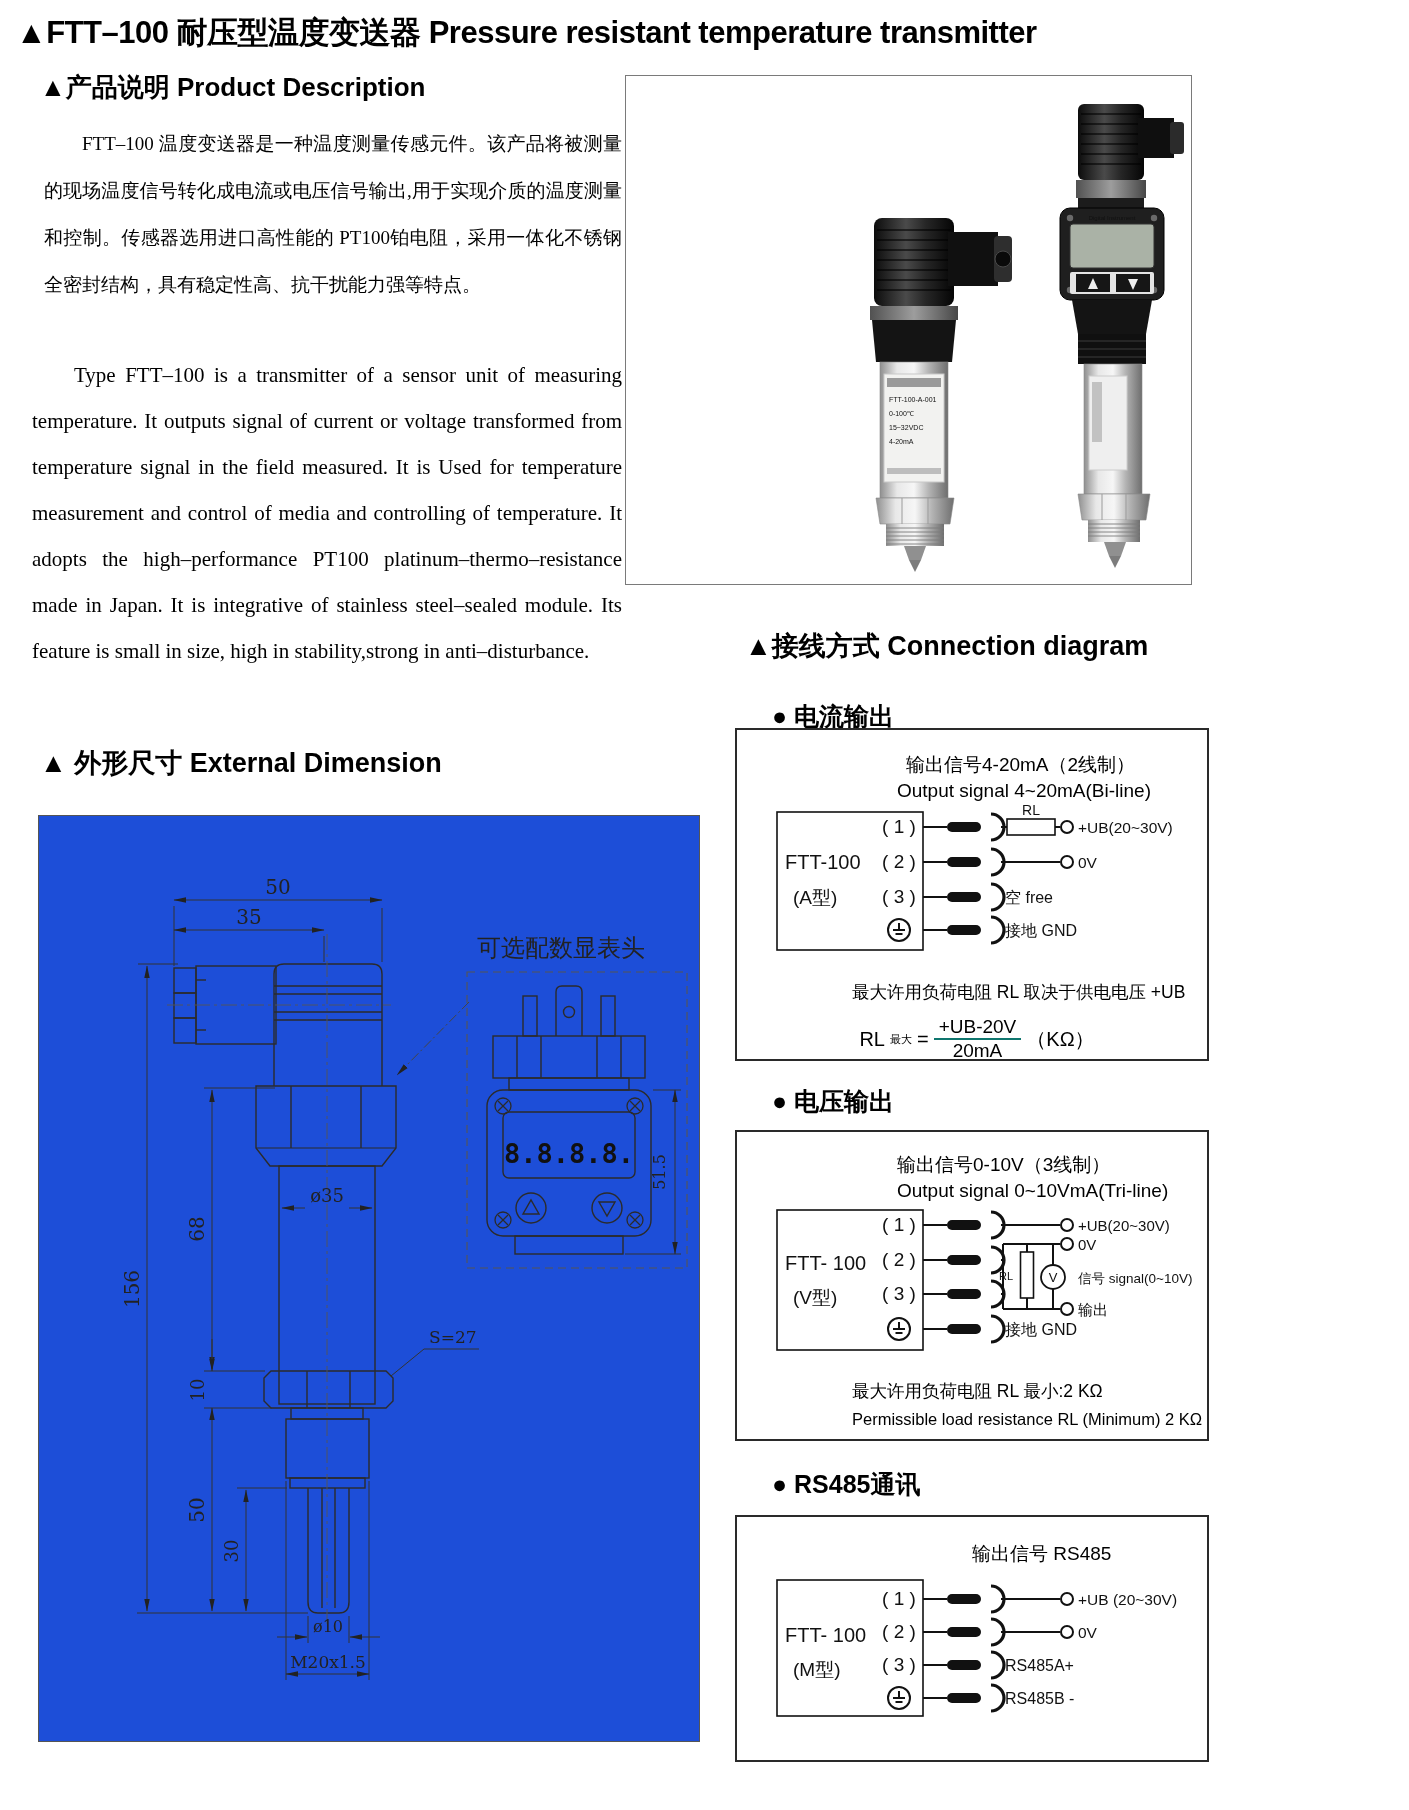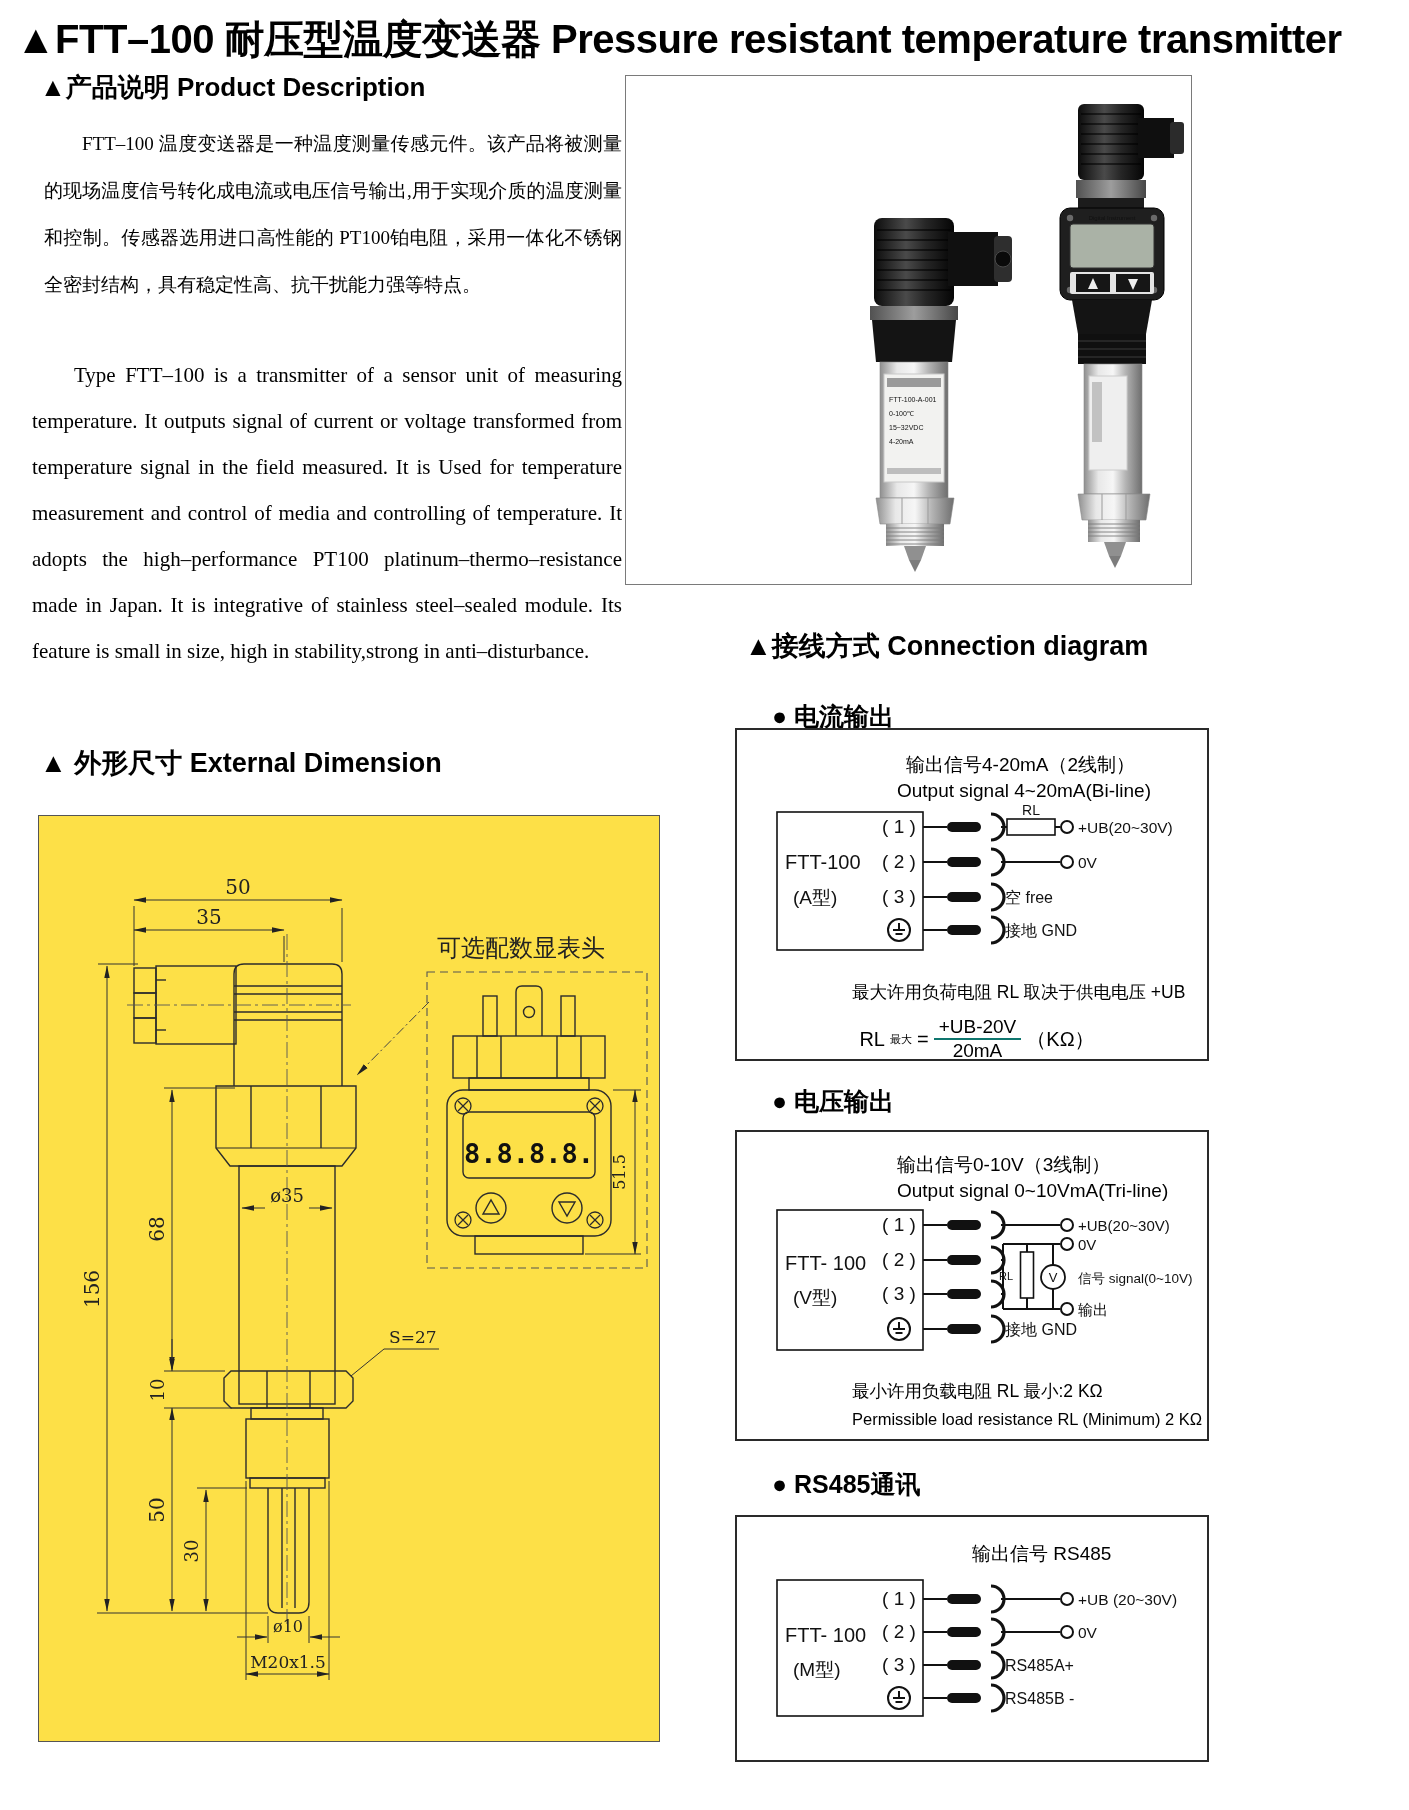--- a/index.html
+++ b/index.html
@@ -1,24 +1,24 @@
 <!DOCTYPE html>
 <html><head>
 <meta charset="utf-8">
 <style>
   html,body{margin:0;padding:0;background:#fff;}
   body{width:1409px;height:1810px;position:relative;font-family:"Liberation Sans",sans-serif;color:#000;overflow:hidden;}
   .abs{position:absolute;}
-  .page-title{left:16px;top:12px;font-size:40px;font-weight:bold;letter-spacing:-0.5px;white-space:nowrap;}
+  .page-title{left:16px;top:12px;font-size:31px;font-weight:bold;letter-spacing:-0.5px;white-space:nowrap;}
   .sec-h{font-weight:bold;font-size:26px;white-space:nowrap;}
   .para{font-family:"Liberation Serif","DejaVu Serif",serif;text-align:justify;}
   .para-cn{left:32px;top:120px;width:578px;font-size:19px;line-height:47px;text-indent:2em;margin-left:12px;}
   .para-en{left:32px;top:352px;width:590px;font-size:21px;line-height:46px;text-indent:2em;}
   .photo-box{left:625px;top:75px;width:565px;height:508px;border:1px solid #7a7a7a;background:#fff;}
-  .draw-box{left:38px;top:815px;width:620px;height:925px;border:1px solid #555;background:#fde047;}
+  .draw-box{left:38px;top:815px;width:620px;height:925px;border:1px solid #555;background:#1d4ed8;padding-left:40px;}
   .conn-h{left:745px;top:628px;font-size:27px;font-weight:bold;white-space:nowrap;}
   .bullet{font-size:25px;font-weight:bold;white-space:nowrap;}
   .wire-box{left:735px;width:470px;border:2px solid #2a2a2a;background:#fff;}
   .sig{font-size:19px;line-height:26px;white-space:nowrap;}
   .notes{font-size:17.5px;line-height:28px;white-space:nowrap;}
   .formula{display:flex;align-items:center;justify-content:center;font-size:20px;gap:5px;}
   .formula sub{font-size:11px;}
   .frac{display:inline-flex;flex-direction:column;text-align:center;font-size:19px;line-height:22px;}
   .frac .num{border-bottom:2px solid #0f766e;padding:0 5px;}
   svg{overflow:visible;display:block;}
@@ -410,21 +410,21 @@
     <text x="316" y="78" font-size="13" text-anchor="middle">V</text>
     <circle cx="330" cy="21" r="6" fill="#fff" stroke="#111" stroke-width="2"></circle>
     <circle cx="330" cy="40" r="6" fill="#fff" stroke="#111" stroke-width="2"></circle>
     <circle cx="330" cy="105" r="6" fill="#fff" stroke="#111" stroke-width="2"></circle>
     <text x="341" y="27" font-size="15">+UB(20~30V)</text>
     <text x="341" y="46" font-size="15">0V</text>
     <text x="341" y="79" font-size="13.5">信号 signal(0~10V)</text>
     <text x="341" y="111" font-size="15">输出</text>
     <text x="268" y="131" font-size="16">接地 GND</text>
   </svg>
-  <div class="abs notes" style="left:115px;top:245px;">最小许用负载电阻 RL 最小:2 KΩ</div>
+  <div class="abs notes" style="left:115px;top:245px;">最大许用负荷电阻 RL 最小:2 KΩ</div>
   <div class="abs notes" style="left:115px;top:273px;font-size:16.5px;">Permissible load resistance RL (Minimum) 2 KΩ</div>
 </div>
 
 <div class="abs bullet" style="left:772px;top:1468px;">● RS485通讯</div>
 
 <div class="abs wire-box" style="top:1515px;height:243px;">
   <div class="abs sig" style="left:235px;top:24px;">输出信号 RS485</div>
   <svg class="abs" style="left:0;top:55px;" width="470" height="160" viewBox="0 0 470 160">
     <defs>
       <g id="cable3">

